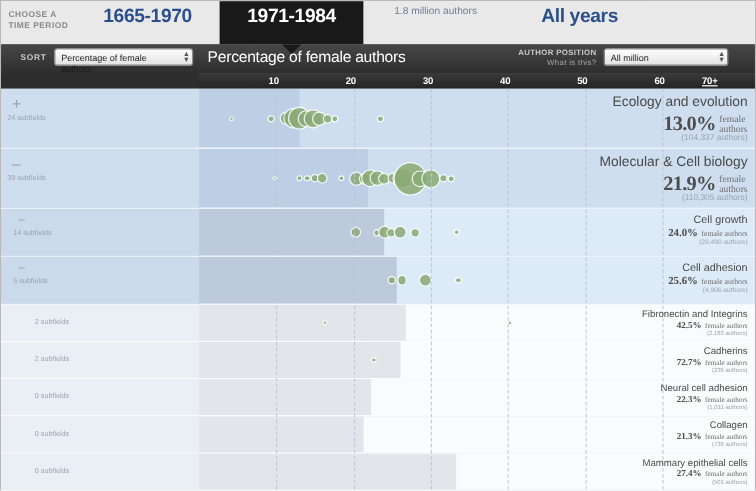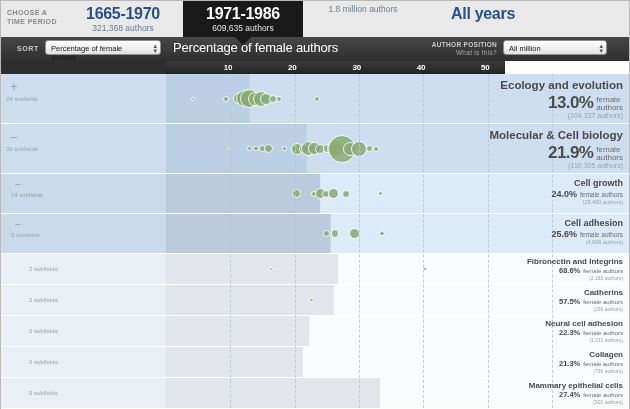--- a/index.html
+++ b/index.html
@@ -118,21 +118,21 @@
     font-size: 7.5px;
     color: #1a1a1a;
     padding: 3px 14px 0 5px;
     line-height: 9px;
     cursor: pointer;
   }
 
   
   .axis-bar {
     position: absolute; left: 0; top: 60px;
-    width: 504px; height: 13px;
+    width: 628px; height: 13px;
     background: #2d2d2d;
     background-image: linear-gradient(#3a3a3a, #242424);
   }
   .axis-left-pad {
     position: absolute; left: 0; top: 0;
     width: 165px; height: 13px;
     background: #2d2d2d;
   }
   .tick {
     position: absolute; top: 2px;
@@ -179,32 +179,33 @@
   }
   .subcount {
     position: absolute;
     font-size: 6px;
     color: #99a2ab;
     z-index: 8;
     white-space: nowrap;
   }
   .fname {
     position: absolute; right: 6px;
-    font-weight: bold;
+    font-weight: normal;
     color: #4a4a4a;
     text-align: right;
     white-space: nowrap;
     z-index: 8;
   }
   .statline {
     position: absolute; right: 6px;
     text-align: right;
     white-space: nowrap;
     z-index: 8;
     color: #6d6d6d;
+    font-family: Liberation Serif, serif;
   }
   .pct { font-weight: bold; color: #4a4a4a; }
   .authline {
     position: absolute; right: 6px;
     text-align: right;
     white-space: nowrap;
     color: #9aa3ab;
     z-index: 8;
   }
   .dot {
@@ -255,25 +256,23 @@
 <div id="app">
 
   <div class="period-bar">
     <div class="choose-label">
       <div>CHOOSE A</div>
       <div>TIME PERIOD</div>
     </div>
     <div id="periods-host" style="display:flex;">
         <div class="period">
           <div class="pname">1665-1970</div>
-          <div class="pcount">321,368 authors</div>
         </div>
         <div class="period active">
-          <div class="pname">1971-1986</div>
-          <div class="pcount">609,635 authors</div>
+          <div class="pname">1971-1984</div>
         </div>
         <div class="period">
           <div class="pcount">1.8 million authors</div>
         </div>
         <div class="period">
           <div class="pname">All years</div>
         </div>
       </div>
   </div>
 
@@ -296,21 +295,21 @@
 
   <div class="axis-bar">
     <div class="axis-left-pad"></div>
     <div id="ticks-host">
         <div class="tick" style="left: 231.306px;">10</div>
         <div class="tick" style="left: 295.611px;">20</div>
         <div class="tick" style="left: 359.917px;">30</div>
         <div class="tick" style="left: 424.222px;">40</div>
         <div class="tick" style="left: 488.528px;">50</div>
         <div class="tick" style="left: 552.833px;">60</div>
-        <div class="tick" style="left: 616px; text-decoration: underline;">70+</div>
+        <div class="tick" style="left: 597px; text-decoration: underline;">70+</div>
       </div>
   </div>
 
   <div class="body">
     <div id="grid-host">
         <div class="gridline" style="left: 229.306px;"></div>
         <div class="gridline" style="left: 293.611px;"></div>
         <div class="gridline" style="left: 357.917px;"></div>
         <div class="gridline" style="left: 422.222px;"></div>
         <div class="gridline" style="left: 486.528px;"></div>
@@ -398,31 +397,31 @@
           <div class="authline">(4,906 authors)</div>
         </div>
         <div class="row lvl2">
           <div class="bar" style="width: 337.339px;"></div>
           <div class="plot" style="clip-path: inset(0px 0px 0px 172.339px);"></div>
           <div class="dot" style="width: 4px; height: 4px; left: 268.461px; margin-top: -2px; opacity: 0.86;"></div>
           <div class="dot" style="width: 3.6px; height: 3.6px; left: 422.351px; margin-top: -1.8px; opacity: 0.86;"></div>
           <div class="row-label"></div>
           <div class="subcount">2 subfields</div>
           <div class="fname">Fibronectin and Integrins</div>
-          <div class="statline"><span class="pct">68.6%</span><span style="margin-left: 3px;">female authors</span></div>
+          <div class="statline"><span class="pct">42.5%</span><span style="margin-left: 3px;">female authors</span></div>
           <div class="authline">(2,183 authors)</div>
         </div>
         <div class="row lvl2">
           <div class="bar" style="width: 332.837px;"></div>
           <div class="plot" style="clip-path: inset(0px 0px 0px 167.838px);"></div>
           <div class="dot" style="width: 4.4px; height: 4.4px; left: 308.131px; margin-top: -2.2px; opacity: 0.86;"></div>
           <div class="row-label"></div>
           <div class="subcount">2 subfields</div>
           <div class="fname">Cadherins</div>
-          <div class="statline"><span class="pct">57.5%</span><span style="margin-left: 3px;">female authors</span></div>
+          <div class="statline"><span class="pct">72.7%</span><span style="margin-left: 3px;">female authors</span></div>
           <div class="authline">(236 authors)</div>
         </div>
         <div class="row lvl2">
           <div class="bar" style="width: 308.401px;"></div>
           <div class="plot" style="clip-path: inset(0px 0px 0px 143.401px);"></div>
           <div class="row-label"></div>
           <div class="subcount">0 subfields</div>
           <div class="fname">Neural cell adhesion</div>
           <div class="statline"><span class="pct">22.3%</span><span style="margin-left: 3px;">female authors</span></div>
           <div class="authline">(1,011 authors)</div>

